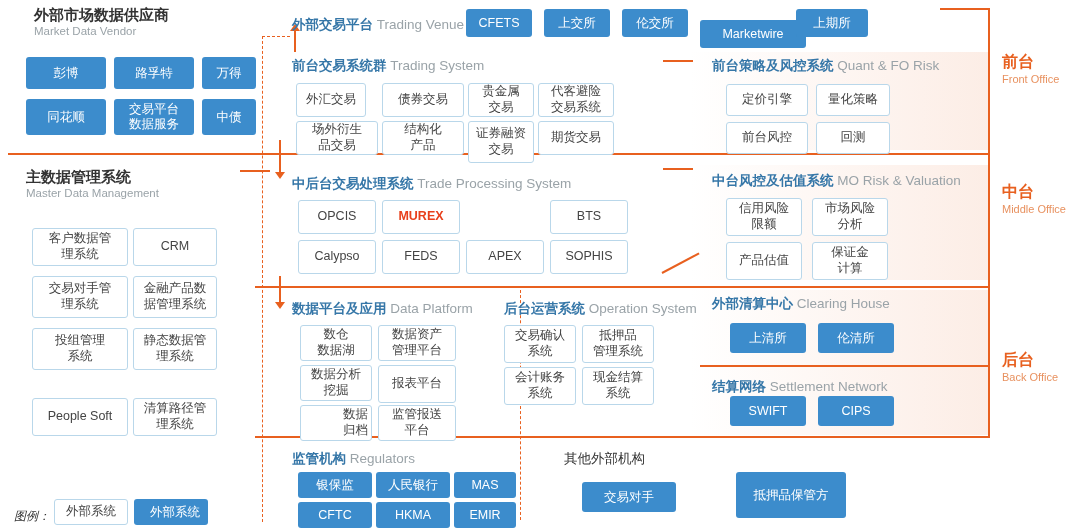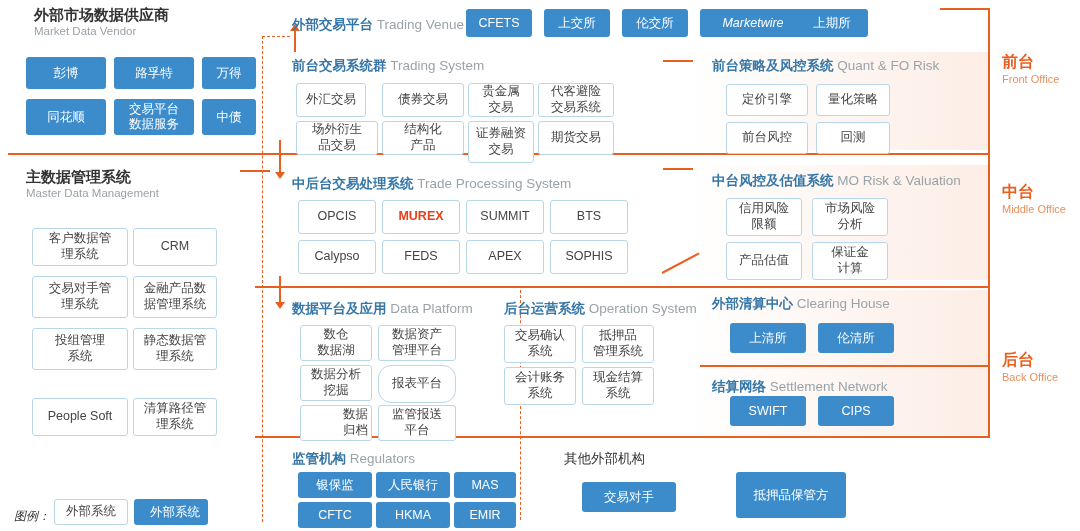--- a/index.html
+++ b/index.html
@@ -158,21 +158,21 @@
   <div class="white-box" style="left:133px;top:398px;width:84px;height:38px;white-space:pre-line;"><span style="white-space:pre-line;">清算路径管
 理系统</span></div>
 
   <div class="panel-title" style="left:292px;top:16px;">
     <span class="cn">外部交易平台</span>
     <span class="en">Trading Venue</span>
   </div>
   <div class="blue-box" style="left:466px;top:9px;width:66px;height:28px;">CFETS</div>
   <div class="blue-box" style="left:544px;top:9px;width:66px;height:28px;">上交所</div>
   <div class="blue-box" style="left:622px;top:9px;width:66px;height:28px;">伦交所</div>
-  <div class="blue-box" style="left:700px;top:9px;width:106px;height:28px;font-style:italic;">Marketwire</div>
+  <div class="blue-box" style="left:700px;top:20px;width:106px;height:28px;">Marketwire</div>
   <div class="blue-box" style="left:796px;top:9px;width:72px;height:28px;">上期所</div>
 
   <div class="panel-title" style="left:292px;top:57px;">
     <span class="cn">前台交易系统群</span>
     <span class="en">Trading System</span>
   </div>
   <div class="white-box" style="left:296px;top:83px;width:70px;height:34px;">外汇交易</div>
   <div class="white-box" style="left:382px;top:83px;width:82px;height:34px;">债券交易</div>
   <div class="white-box" style="left:468px;top:83px;width:66px;height:34px;white-space:pre-line;"><span style="white-space:pre-line;">贵金属
 交易</span></div>
@@ -194,21 +194,20 @@
   <div class="white-box" style="left:816px;top:84px;width:74px;height:32px;">量化策略</div>
   <div class="white-box" style="left:726px;top:122px;width:82px;height:32px;">前台风控</div>
   <div class="white-box" style="left:816px;top:122px;width:74px;height:32px;">回测</div>
 
   <div class="panel-title" style="left:292px;top:175px;">
     <span class="cn">中后台交易处理系统</span>
     <span class="en">Trade Processing System</span>
   </div>
   <div class="white-box" style="left:298px;top:200px;width:78px;height:34px;">OPCIS</div>
   <div class="white-box red-text" style="left:382px;top:200px;width:78px;height:34px;">MUREX</div>
-  <div class="white-box" style="left:466px;top:200px;width:78px;height:34px;">SUMMIT</div>
   <div class="white-box" style="left:550px;top:200px;width:78px;height:34px;">BTS</div>
   <div class="white-box" style="left:298px;top:240px;width:78px;height:34px;">Calypso</div>
   <div class="white-box" style="left:382px;top:240px;width:78px;height:34px;">FEDS</div>
   <div class="white-box" style="left:466px;top:240px;width:78px;height:34px;">APEX</div>
   <div class="white-box" style="left:550px;top:240px;width:78px;height:34px;">SOPHIS</div>
 
   <div class="panel-title" style="left:712px;top:172px;">
     <span class="cn">中台风控及估值系统</span>
     <span class="en">MO Risk &amp; Valuation</span>
   </div>
@@ -223,21 +222,21 @@
   <div class="panel-title" style="left:292px;top:300px;">
     <span class="cn">数据平台及应用</span>
     <span class="en">Data Platform</span>
   </div>
   <div class="white-box" style="left:300px;top:325px;width:72px;height:36px;white-space:pre-line;"><span style="white-space:pre-line;">数仓
 数据湖</span></div>
   <div class="white-box" style="left:378px;top:325px;width:78px;height:36px;white-space:pre-line;"><span style="white-space:pre-line;">数据资产
 管理平台</span></div>
   <div class="white-box" style="left:300px;top:365px;width:72px;height:36px;white-space:pre-line;"><span style="white-space:pre-line;">数据分析
 挖掘</span></div>
-  <div class="white-box" style="left:378px;top:365px;width:78px;height:38px;border-radius:13px;">报表平台</div>
+  <div class="white-box" style="left:378px;top:365px;width:78px;height:38px;">报表平台</div>
   <div class="white-box" style="left:300px;top:405px;width:72px;height:36px;padding-left:39px;">数据归档</div>
   <div class="white-box" style="left:378px;top:405px;width:78px;height:36px;white-space:pre-line;"><span style="white-space:pre-line;">监管报送
 平台</span></div>
 
   <div class="panel-title" style="left:504px;top:300px;">
     <span class="cn">后台运营系统</span>
     <span class="en">Operation System</span>
   </div>
   <div class="white-box" style="left:504px;top:325px;width:72px;height:38px;white-space:pre-line;"><span style="white-space:pre-line;">交易确认
 系统</span></div>

